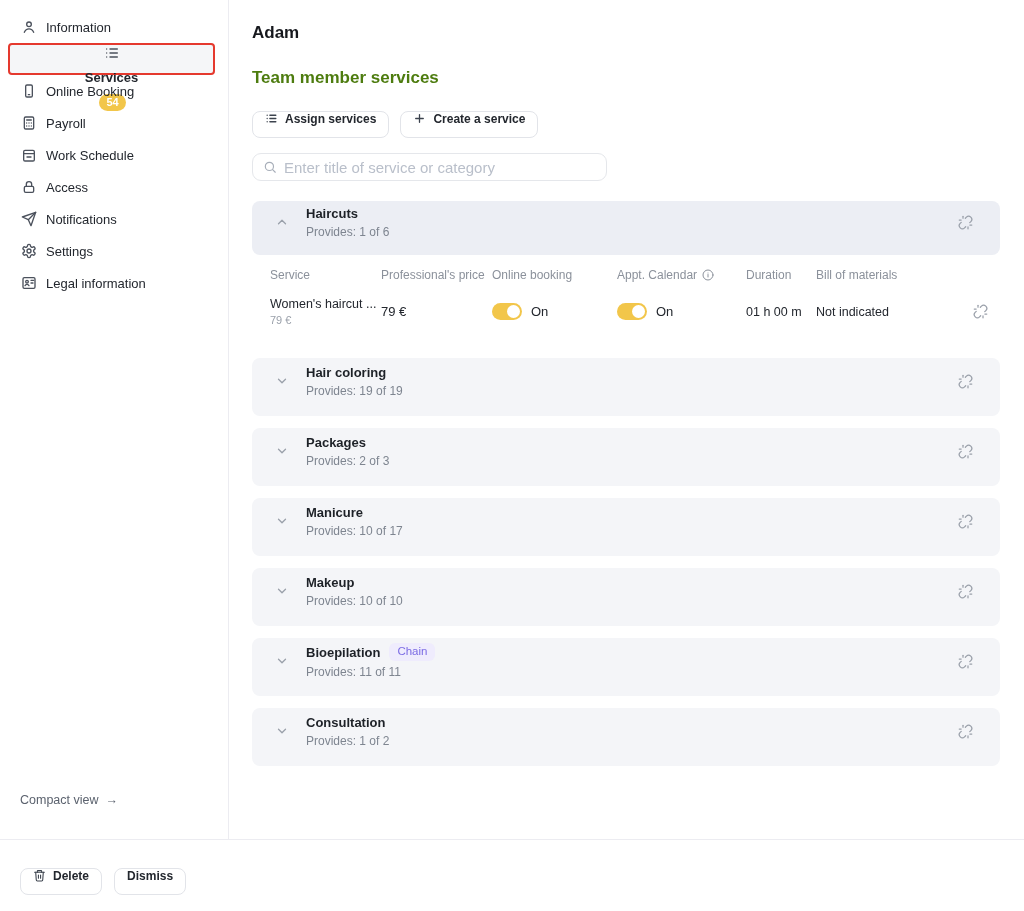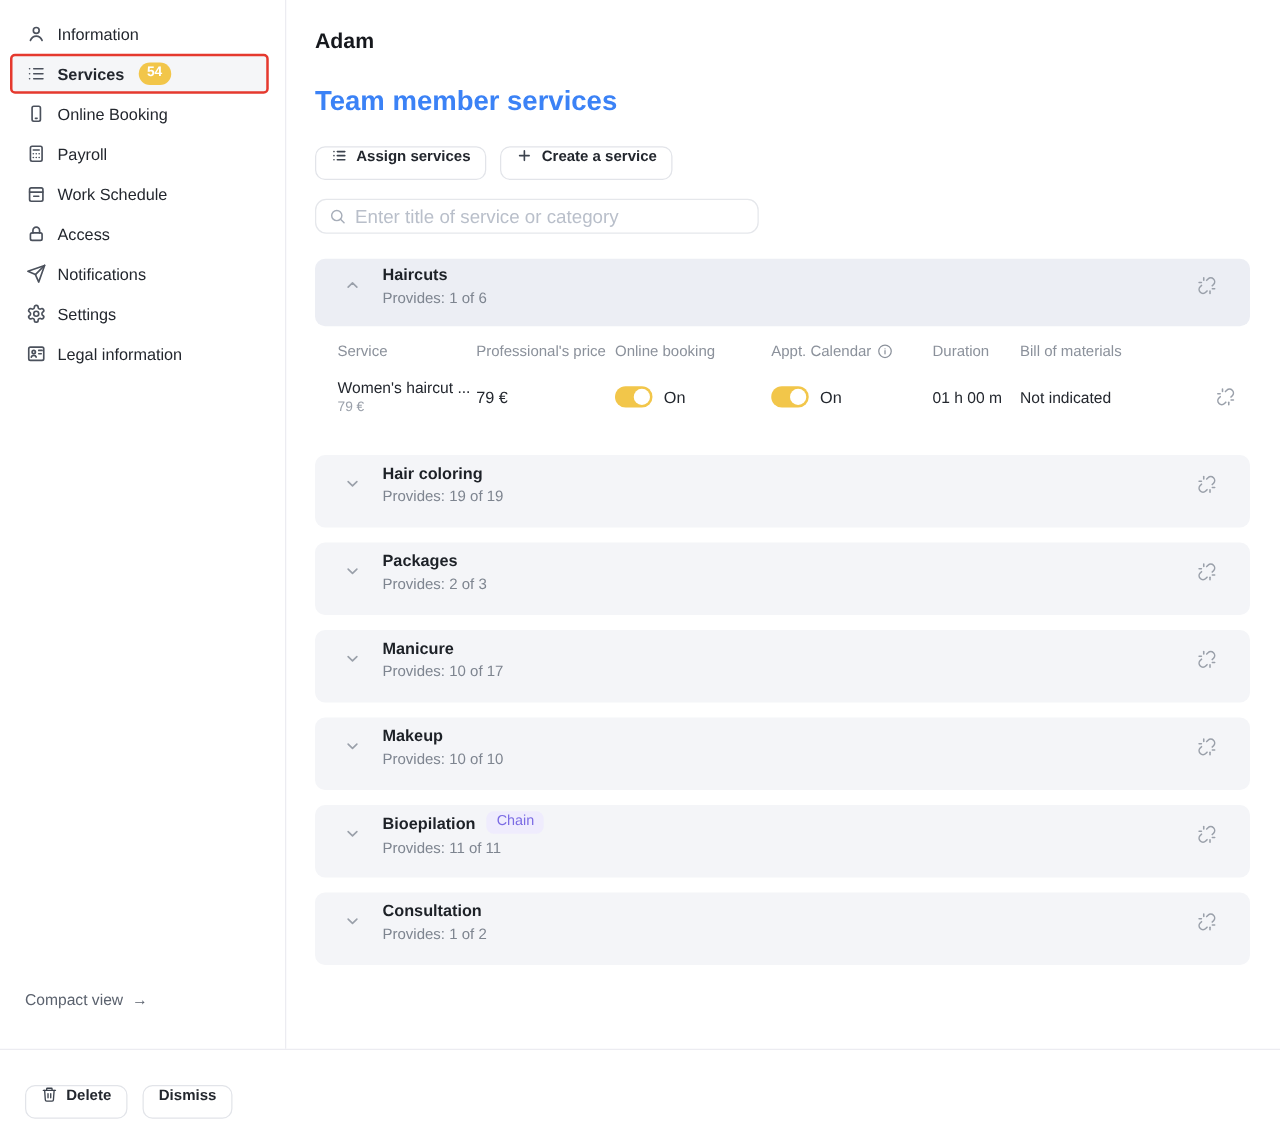--- a/index.html
+++ b/index.html
@@ -25,37 +25,38 @@
     height: 32px; margin: 0 13px 0 8px; padding: 0 11px;
     font-size: 13px; font-weight: 500; color: #23272e;
     border-radius: 4px; cursor: pointer; background: transparent;
     border: 2px solid transparent;
   }
   .nav-item .ic { width: 16px; height: 16px; color: #4b515c; flex: 0 0 16px; display: flex; align-items: center; justify-content: center; }
   .nav-item.active {
     background: #f5f6f8;
     border: 2px solid var(--annotation-red);
     font-weight: 700;
+    flex-direction: column;
   }
   .badge {
     background: var(--accent-yellow); color: #ffffff;
     font-size: 11px; font-weight: 700;
     padding: 2px 7px; border-radius: 10px; line-height: 1.2;
     margin-left: 2px;
   }
   .compact-view {
     margin-top: auto; padding: 0 0 32px 20px;
     font-size: 12.5px; color: #5b626e;
     display: flex; align-items: center; gap: 7px; cursor: pointer;
   }
 
   
   .main { flex: 1; padding: 16px 24px 0 23px; }
   .member-name { font-size: 17px; font-weight: 700; margin: 7px 0 0; color: #16181d; }
-  .panel-title { font-size: 22px; font-weight: 700; margin: 25px 0 16px; color: #3b82f6; }
+  .panel-title { font-size: 17px; font-weight: 700; margin: 25px 0 16px; color: #4d7c0f; }
   .panel-subtitle { font-size: 13px; color: #3c434e; margin: 9px 0 0; }
 
   .toolbar { margin-top: 23px; display: flex; gap: 11px; }
   .btn {
     height: 27px; border: 1px solid #e2e4e9; border-radius: 8px;
     background: #ffffff; color: #23272e;
     font-family: inherit; font-size: 12px; font-weight: 700;
     display: inline-flex; align-items: flex-start; gap: 7px; padding: 0 12px;
     cursor: pointer;
   }

